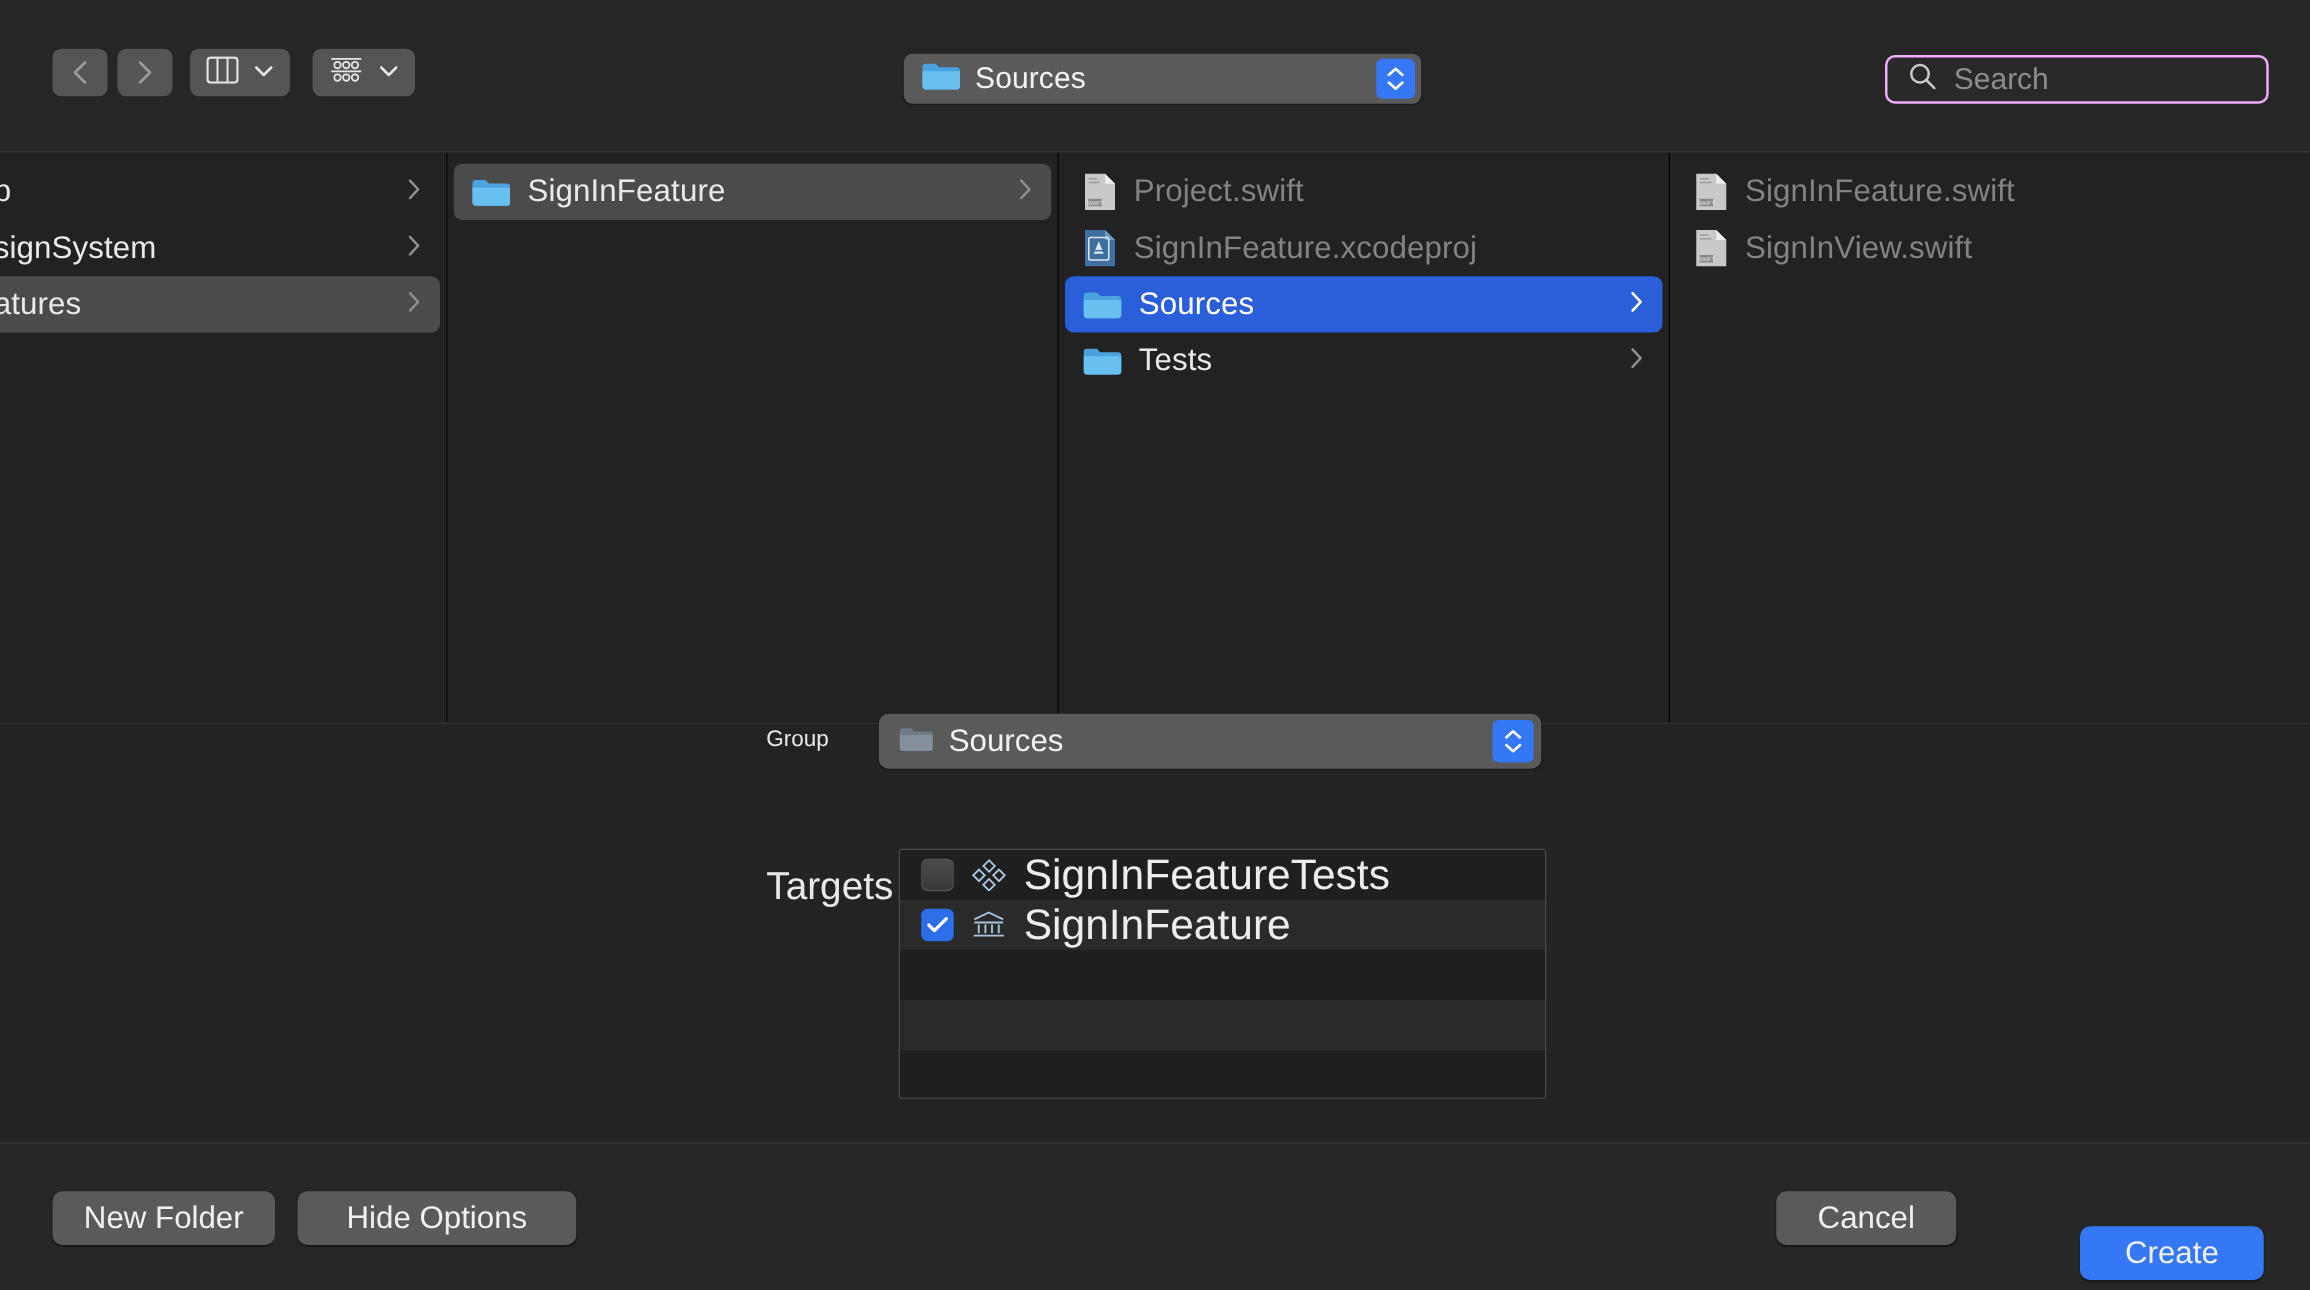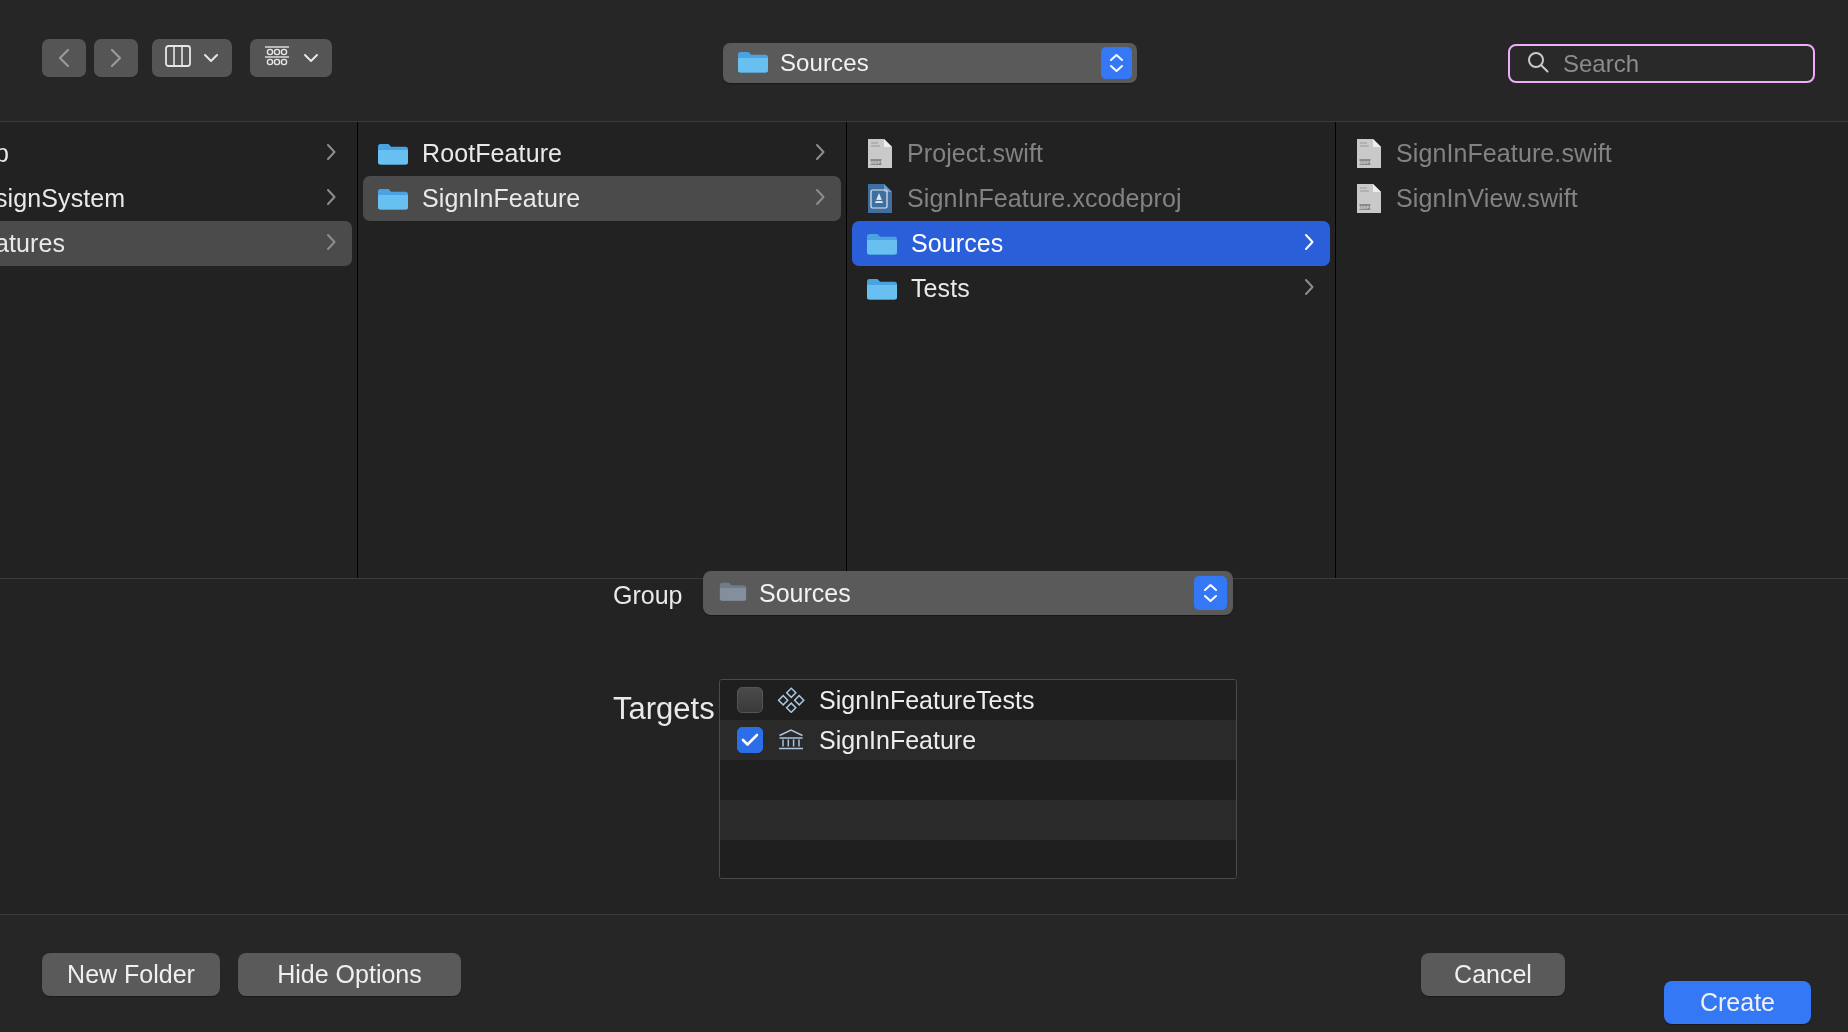--- a/index.html
+++ b/index.html
@@ -173,21 +173,21 @@
     position: relative;
     border-bottom: 1px solid #3c3c3c;
   }
 
   .group-row { left: 0; top: 53px; width: 100%; }
   .group-label {
     position: absolute;
     left: 613px;
     top: 2px;
     color: #e9e9e9;
-    font-size: 25px;
+    font-size: 18px;
   }
   .group-popup {
     position: absolute;
     left: 703px;
     top: -8px;
     width: 530px;
     height: 44px;
     border-radius: 8px;
     background: #5a5a5a;
     display: flex;
@@ -228,21 +228,21 @@
   }
   .target-row {
     height: 40px;
     display: flex;
     align-items: center;
     padding-left: 17px;
   }
   .target-row:nth-child(odd) { background: #1f1f1f; }
   .target-row:nth-child(even) { background: #2a2a2a; }
   .target-row .tname {
-    font-size: 25px;
+    font-size: 34px;
     color: #ededed;
     margin-left: 14px;
     text-align: center;
   }
   .target-row .ticon { margin-left: 14px; display: flex; }
 
   .checkbox {
     width: 26px;
     height: 26px;
     border-radius: 5px;
@@ -387,32 +387,20 @@
             </svg></span>
         </div>
         <div class="row sel-grey">
           <span class="name">atures</span>
           <span class="chev"><svg width="13" height="20" viewBox="0 0 13 20">
               <path d="M3 3 L9.5 10 L3 17" stroke="#8d8d8d" stroke-width="2" fill="none" stroke-linecap="round" stroke-linejoin="round"></path>
             </svg></span>
         </div>
       </div>
     <div class="column col-1">
-        <div class="row">
-          <span class="icon">
-            <svg width="32" height="25" viewBox="0 0 32 25">
-              <path d="M1 5.5a2.5 2.5 0 0 1 2.5-2.5h8l2.6 2.8h14.4A2.5 2.5 0 0 1 31 8.3V21a2.5 2.5 0 0 1-2.5 2.5h-25A2.5 2.5 0 0 1 1 21z" fill="#4aa3e0"></path>
-              <path d="M1 9h30v12a2.5 2.5 0 0 1-2.5 2.5h-25A2.5 2.5 0 0 1 1 21z" fill="#68c0f0"></path>
-            </svg>
-          </span>
-          <span class="name">RootFeature</span>
-          <span class="chev"><svg width="13" height="20" viewBox="0 0 13 20">
-              <path d="M3 3 L9.5 10 L3 17" stroke="#8d8d8d" stroke-width="2" fill="none" stroke-linecap="round" stroke-linejoin="round"></path>
-            </svg></span>
-        </div>
         <div class="row sel-grey">
           <span class="icon">
             <svg width="32" height="25" viewBox="0 0 32 25">
               <path d="M1 5.5a2.5 2.5 0 0 1 2.5-2.5h8l2.6 2.8h14.4A2.5 2.5 0 0 1 31 8.3V21a2.5 2.5 0 0 1-2.5 2.5h-25A2.5 2.5 0 0 1 1 21z" fill="#4aa3e0"></path>
               <path d="M1 9h30v12a2.5 2.5 0 0 1-2.5 2.5h-25A2.5 2.5 0 0 1 1 21z" fill="#68c0f0"></path>
             </svg>
           </span>
           <span class="name">SignInFeature</span>
           <span class="chev"><svg width="13" height="20" viewBox="0 0 13 20">
               <path d="M3 3 L9.5 10 L3 17" stroke="#8d8d8d" stroke-width="2" fill="none" stroke-linecap="round" stroke-linejoin="round"></path>

